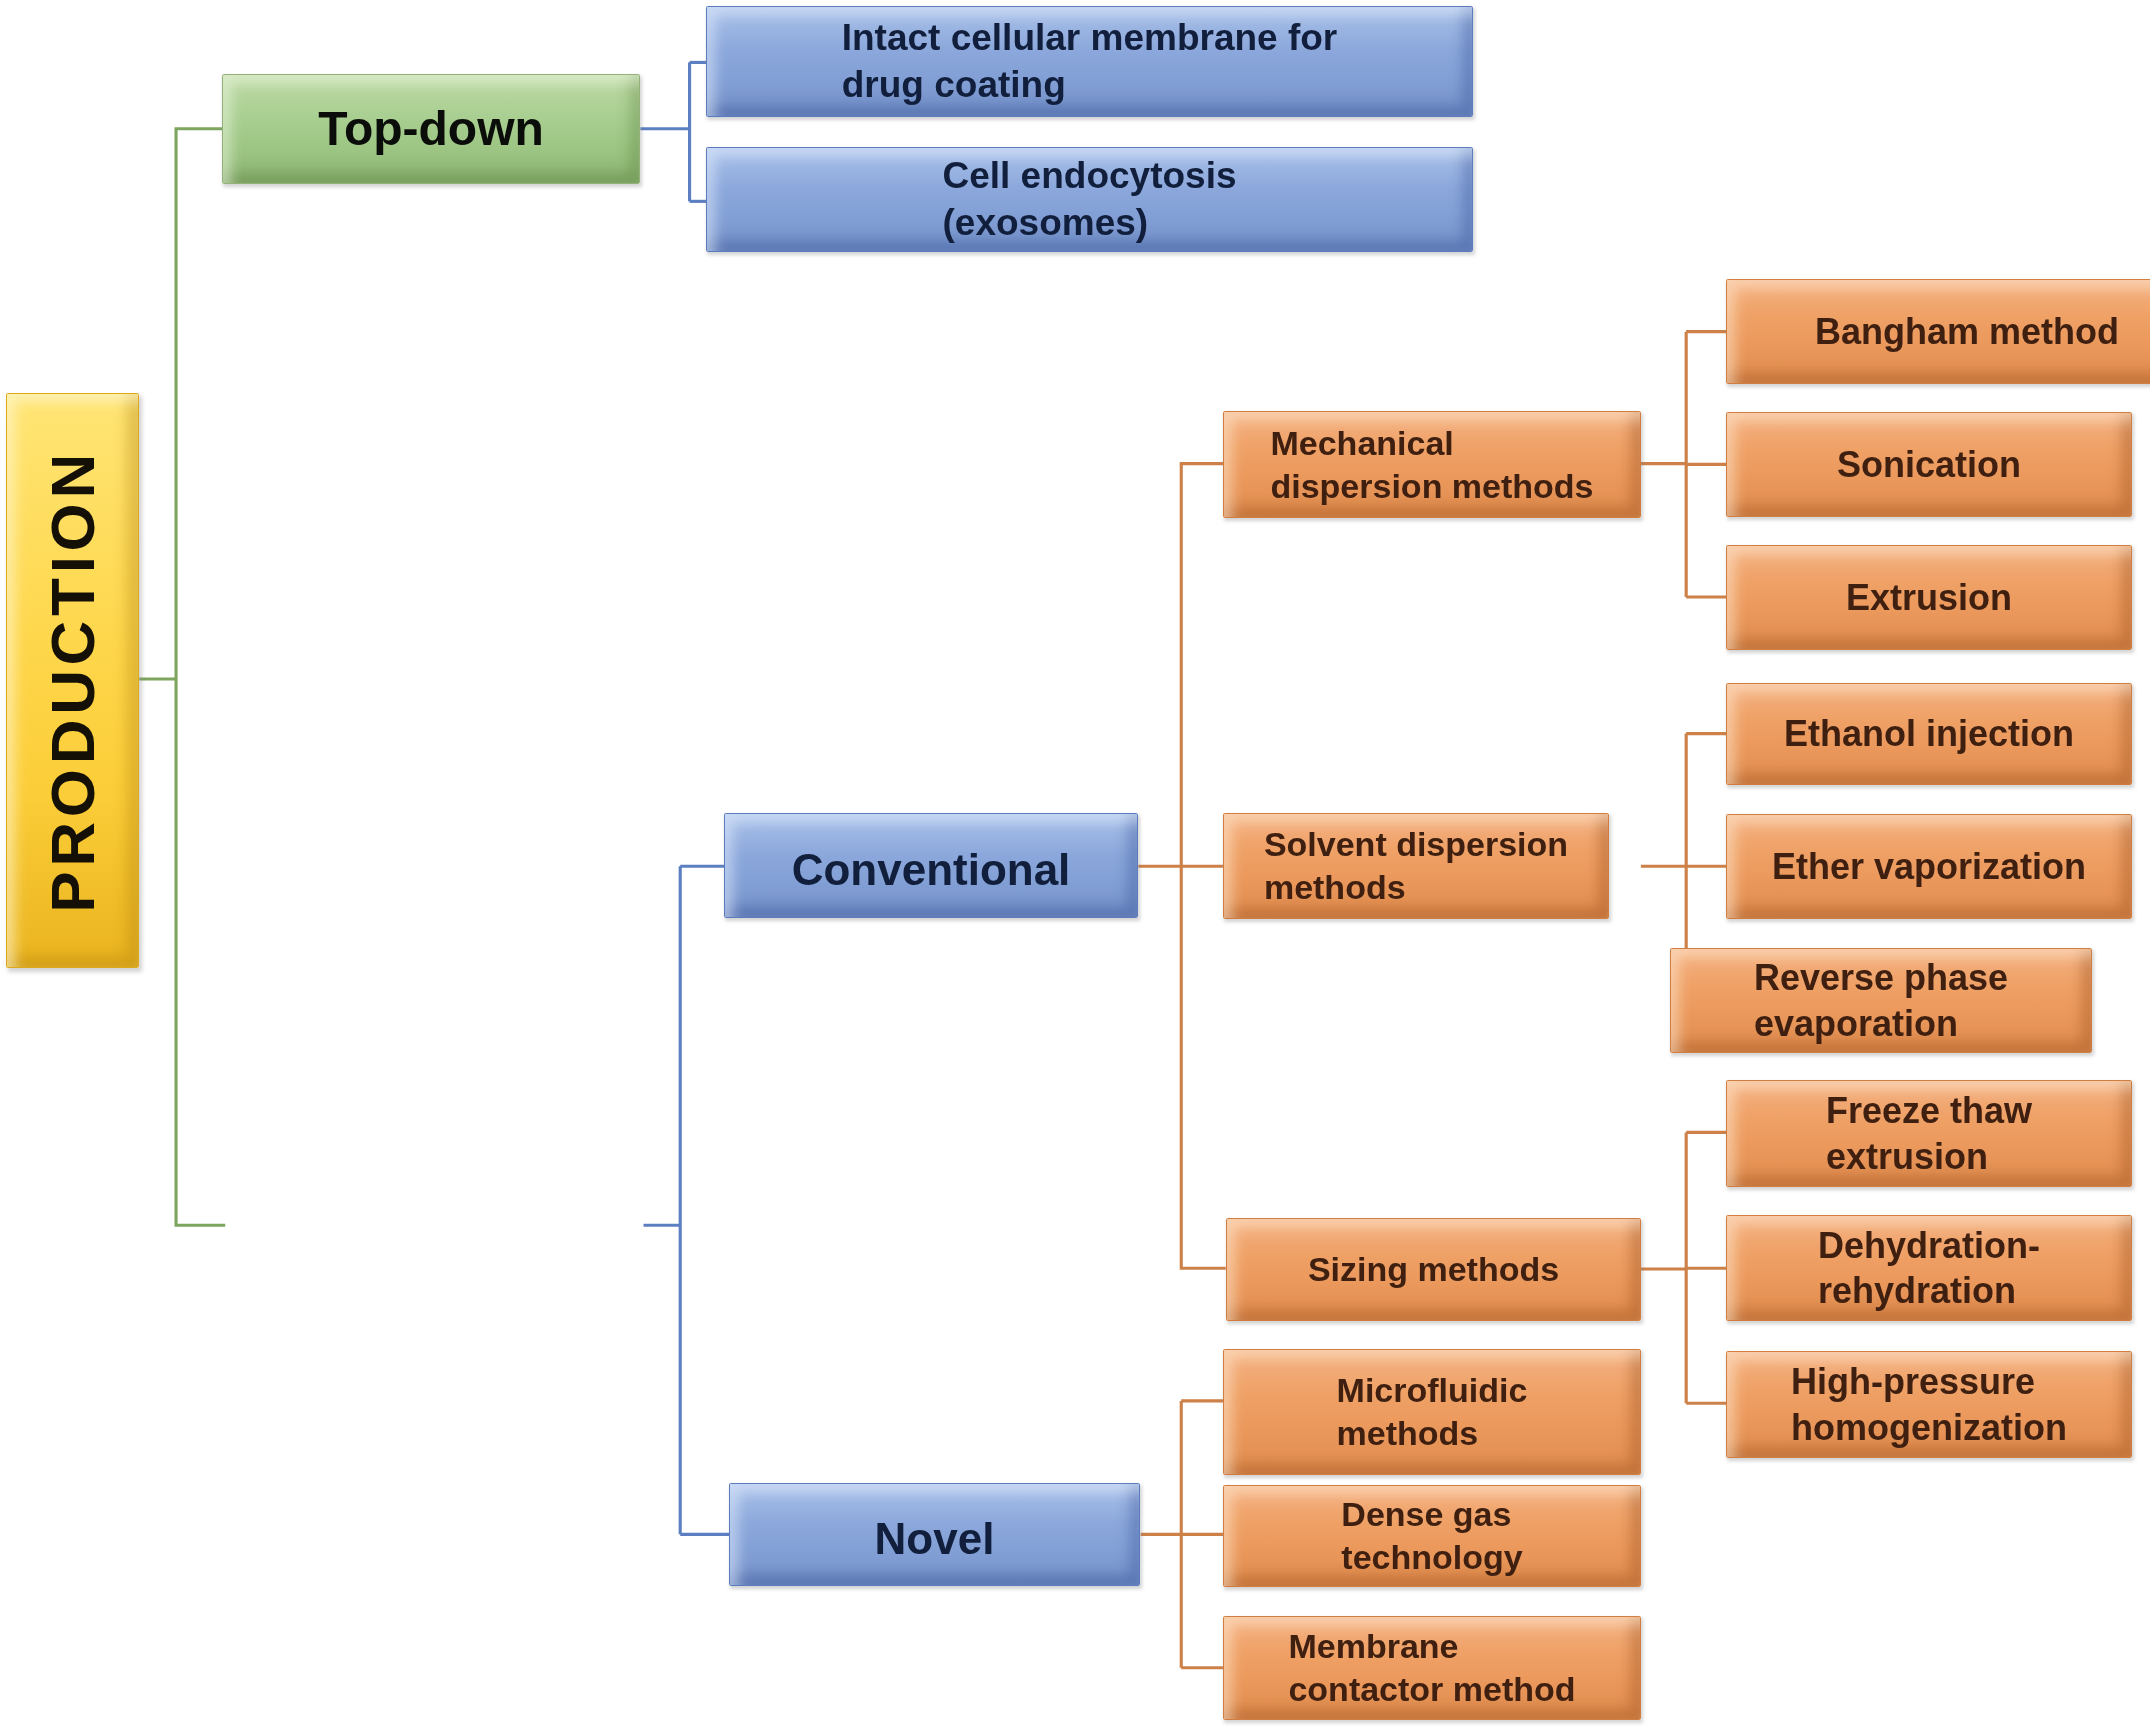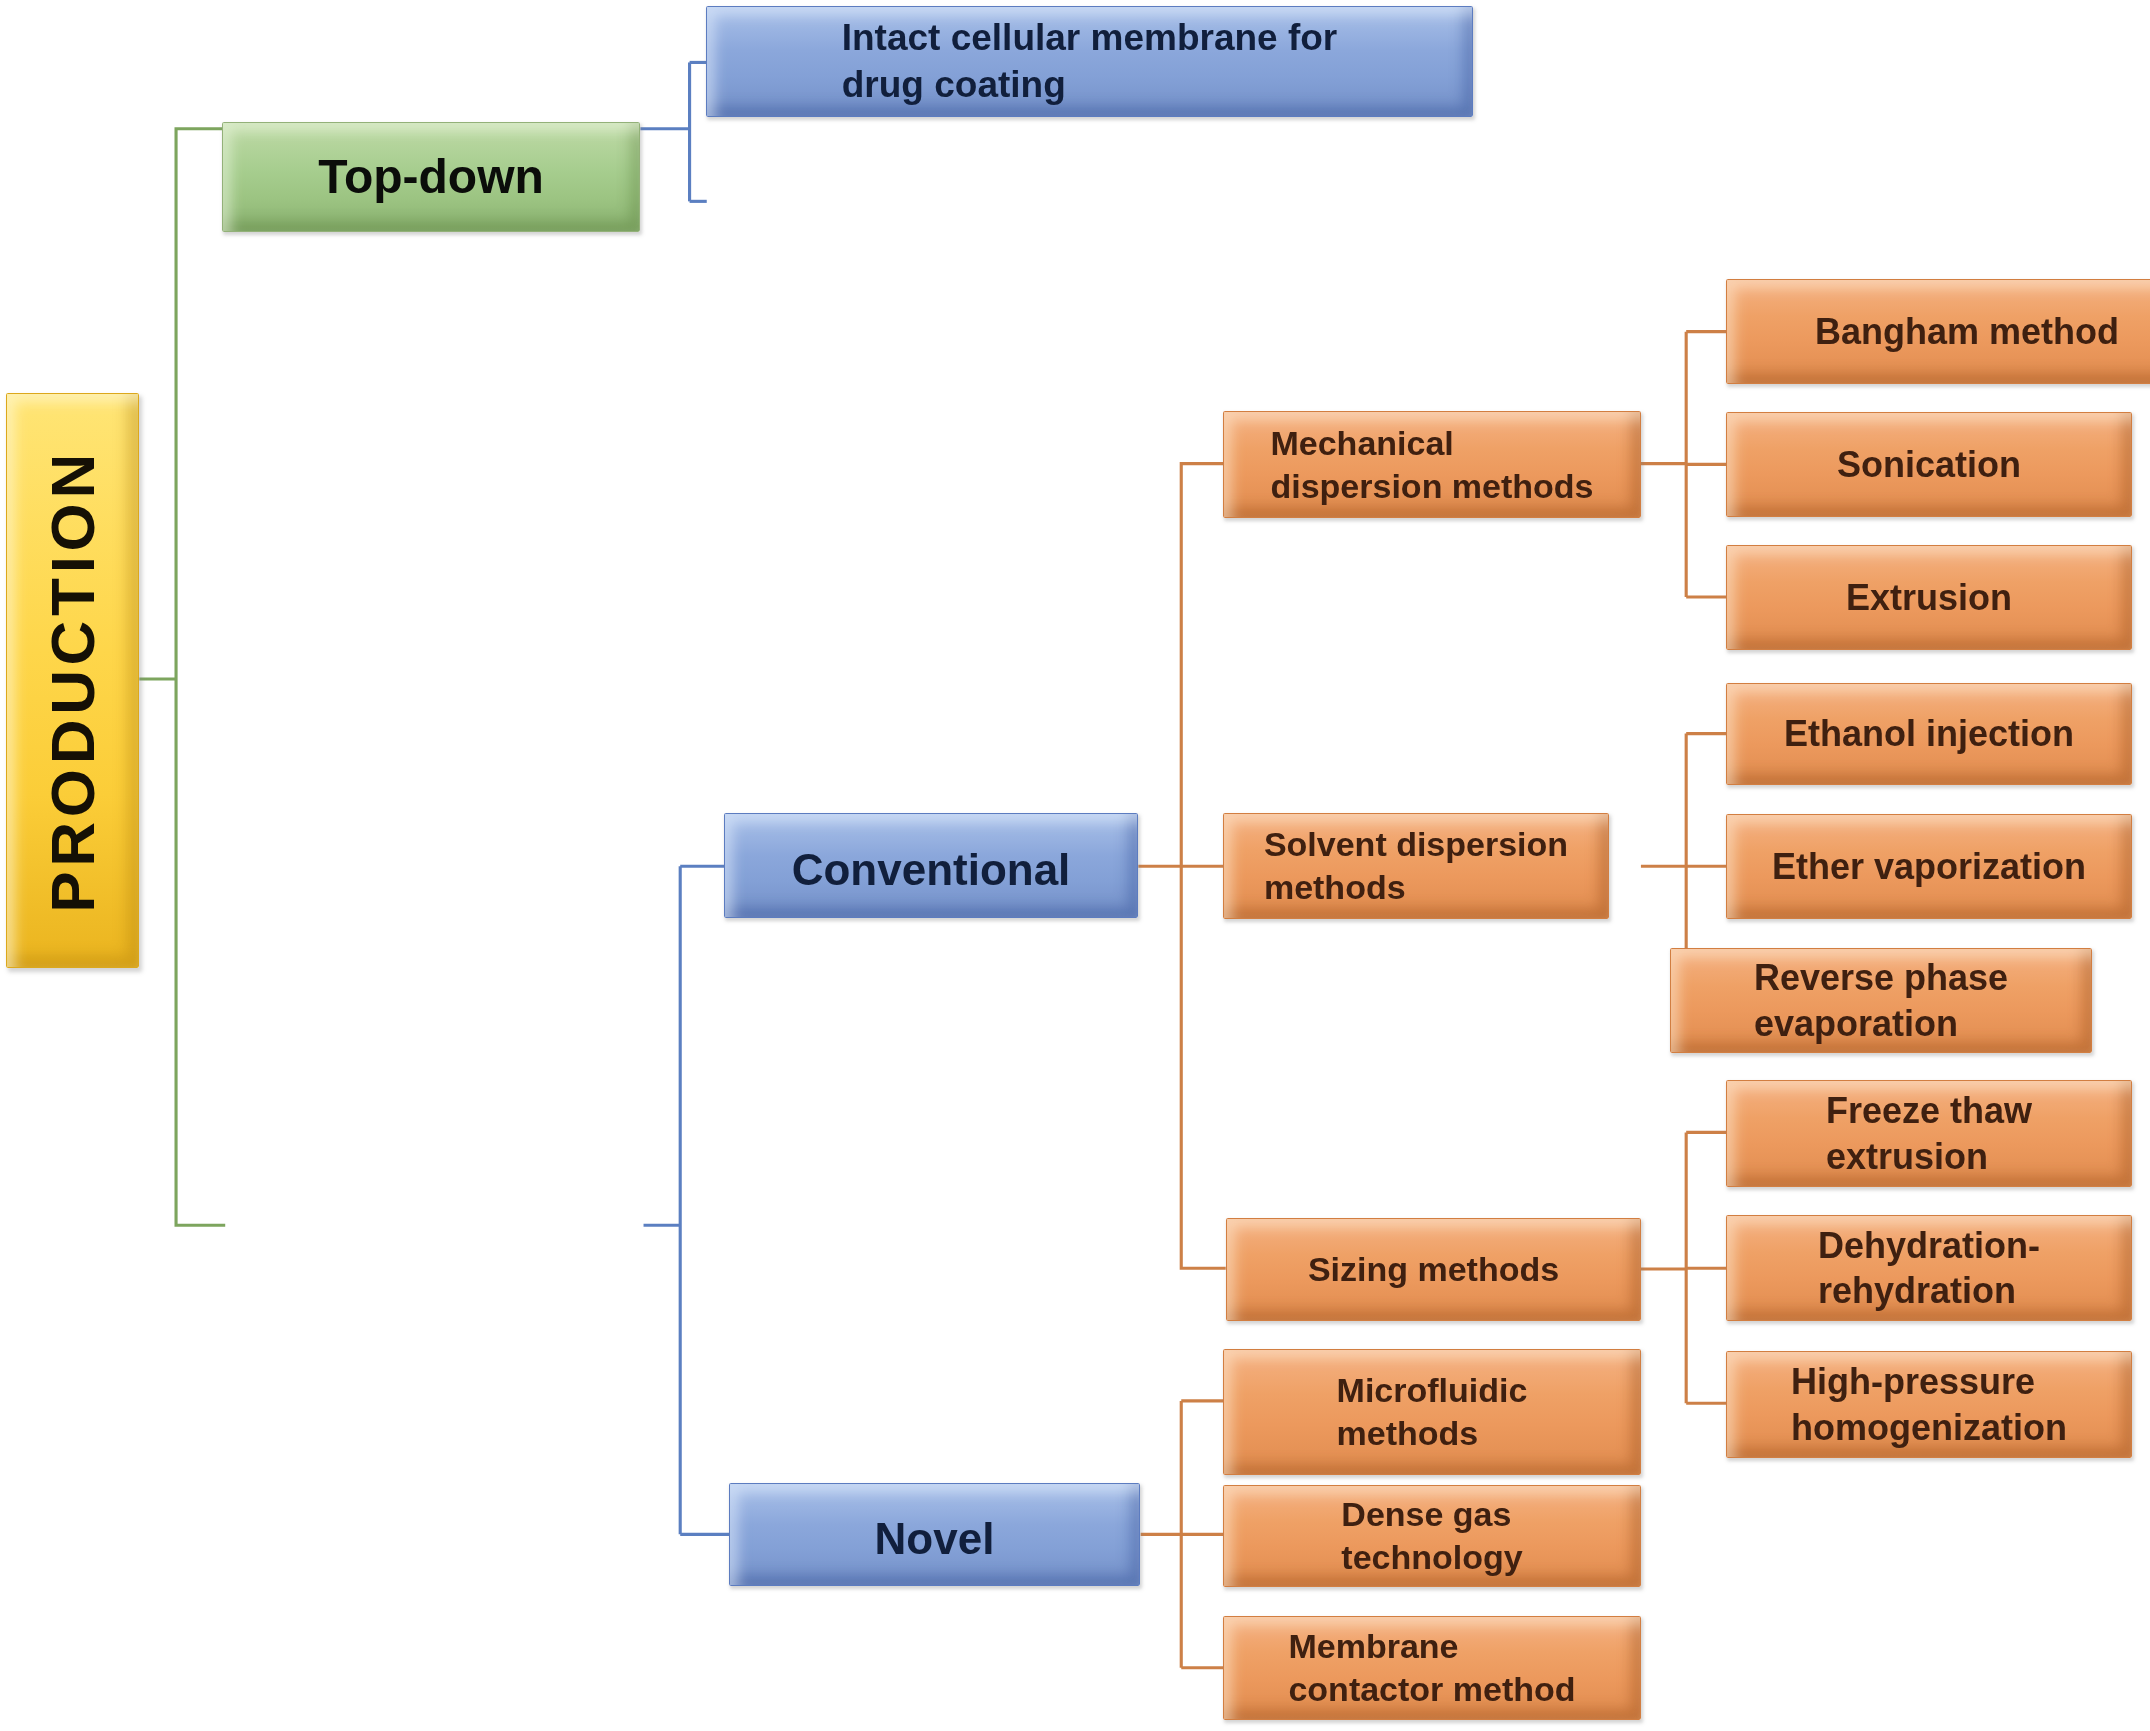--- a/index.html
+++ b/index.html
@@ -21,21 +21,21 @@
     border:1.6px solid #5c7cc0;
     box-shadow:inset 7.8px 7.8px 12.5px rgba(230,240,255,.55),
                inset -9.4px -9.4px 12.5px rgba(40,70,140,.35),
                1.6px 2.3px 3.9px rgba(130,130,130,.35);}
   .blue .lbl{color:#111f3c;}
   .green{
     background:linear-gradient(180deg,#bedaa6 0%,#a6cd8e 45%,#9cc482 70%,#8bb271 100%);
     border:1.6px solid #93b179;
     box-shadow:inset 7.8px 7.8px 12.5px rgba(240,250,230,.55),
                inset -9.4px -9.4px 12.5px rgba(70,110,40,.30),
-               1.6px 2.3px 3.9px rgba(130,130,130,.35);margin-top:48px;}
+               1.6px 2.3px 3.9px rgba(130,130,130,.35);}
   .green .lbl{color:#0b0d0a;}
   .yellow{
     background:linear-gradient(180deg,#ffe575 0%,#fed64a 45%,#fbcd38 70%,#eab41f 100%);
     border:1.6px solid #dca81c;
     box-shadow:inset 7.8px 7.8px 12.5px rgba(255,250,220,.6),
                inset -11px -11px 14px rgba(170,120,10,.35),
                2.3px 3.1px 4.7px rgba(130,130,130,.35);}
   .yellow .lbl{color:#151005;}
   .vert .lbl{writing-mode:vertical-rl;transform:rotate(180deg);letter-spacing:4.7px;}
   .fs-root{font-size:62px;}
@@ -97,20 +97,24 @@
   <div class="box green" style="left:222px;top:74px;width:418px;height:110px">
     <span class="lbl fs-branch">Top-down</span>
   </div>
 
 
   <div class="box blue" style="left:706px;top:6.2px;width:767px;height:111px">
     <span class="lbl fs-top">Intact cellular membrane for
 drug coating</span>
   </div>
 
+  <div class="box blue" style="left:706px;top:147px;width:767px;height:105px">
+    <span class="lbl fs-top">Cell endocytosis
+(exosomes)</span>
+  </div>
 
   <div class="box blue" style="left:724px;top:813px;width:414px;height:105px">
     <span class="lbl fs-cat">Conventional</span>
   </div>
 
   <div class="box blue" style="left:729px;top:1483px;width:411px;height:103px">
     <span class="lbl fs-cat">Novel</span>
   </div>
 
   <div class="box orange" style="left:1223px;top:411px;width:418px;height:107px">

